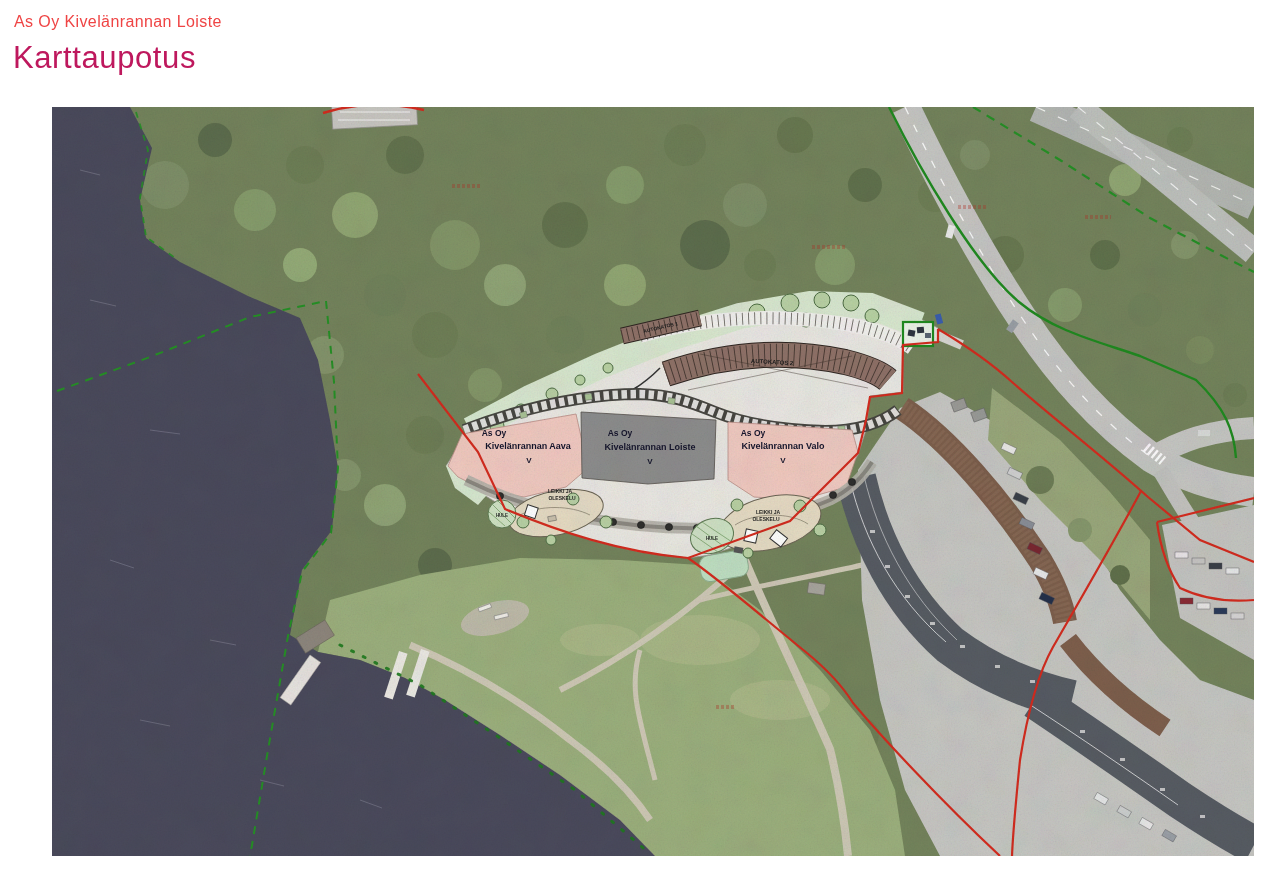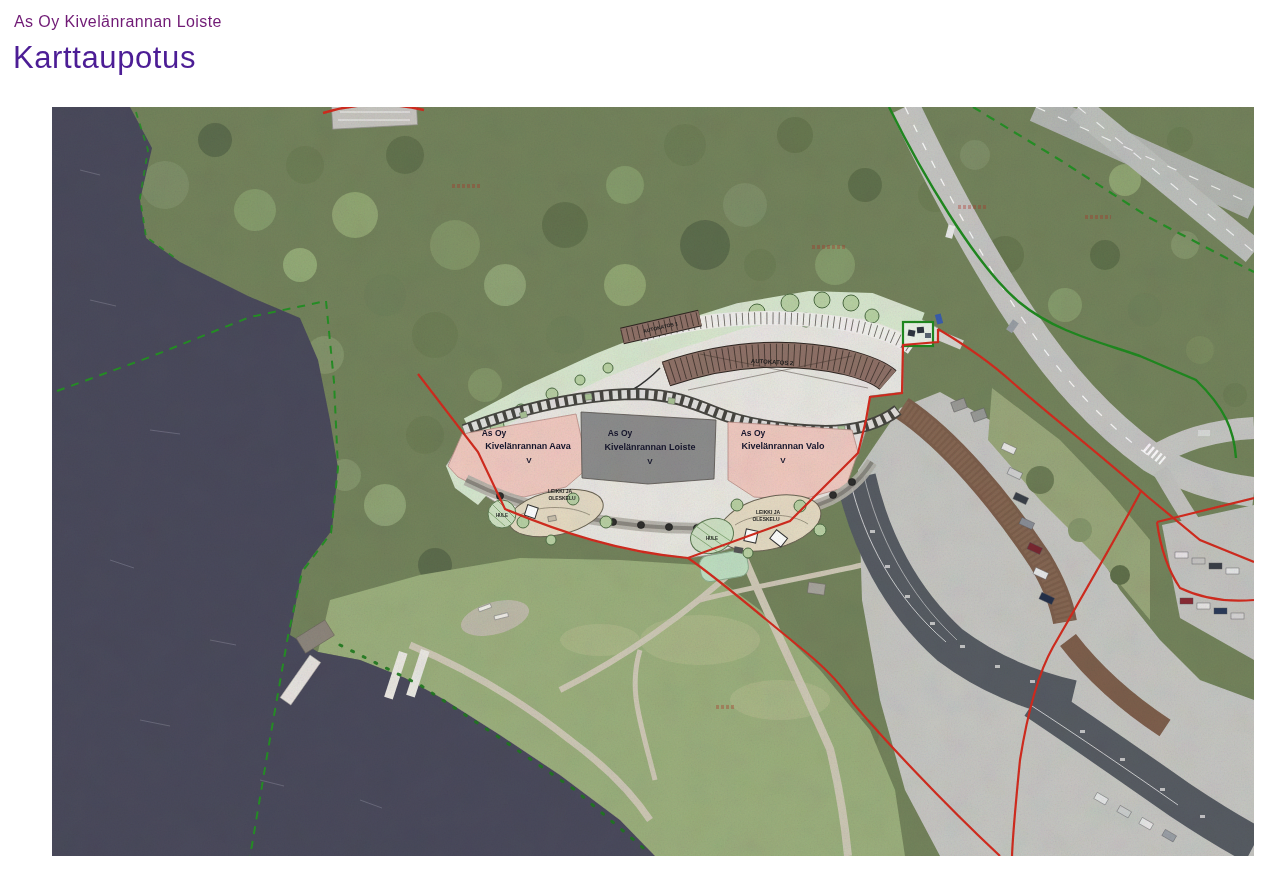--- a/index.html
+++ b/index.html
@@ -1,19 +1,19 @@
 <!DOCTYPE html>
 <html><head>
 <meta charset="utf-8">
 <style>
   html,body{margin:0;padding:0}
   body{width:1279px;height:884px;position:relative;background:#ffffff;
        font-family:"Liberation Sans",sans-serif;overflow:hidden}
-  .doc-header{position:absolute;left:14px;top:13px;font-size:16px;color:#701a75;letter-spacing:.4px}
-  .doc-title{position:absolute;left:13px;top:40px;font-size:31px;color:#4c1d95;letter-spacing:.6px}
+  .doc-header{position:absolute;left:14px;top:13px;font-size:16px;color:#ef4444;letter-spacing:.4px}
+  .doc-title{position:absolute;left:13px;top:40px;font-size:31px;color:#be185d;letter-spacing:.6px}
   .map-wrap{position:absolute;left:52px;top:107px;width:1202px;height:749px}
   svg{display:block;width:100%;height:100%}
   .lbl{font-weight:bold;fill:#15152c;text-anchor:middle}
   .tiny{font-weight:bold;fill:#1f1f1f;text-anchor:middle}
 </style>
 </head>
 <body>
 
 <div class="doc-header">As Oy Kivelänrannan Loiste</div>
 <div class="doc-title">Karttaupotus</div>

